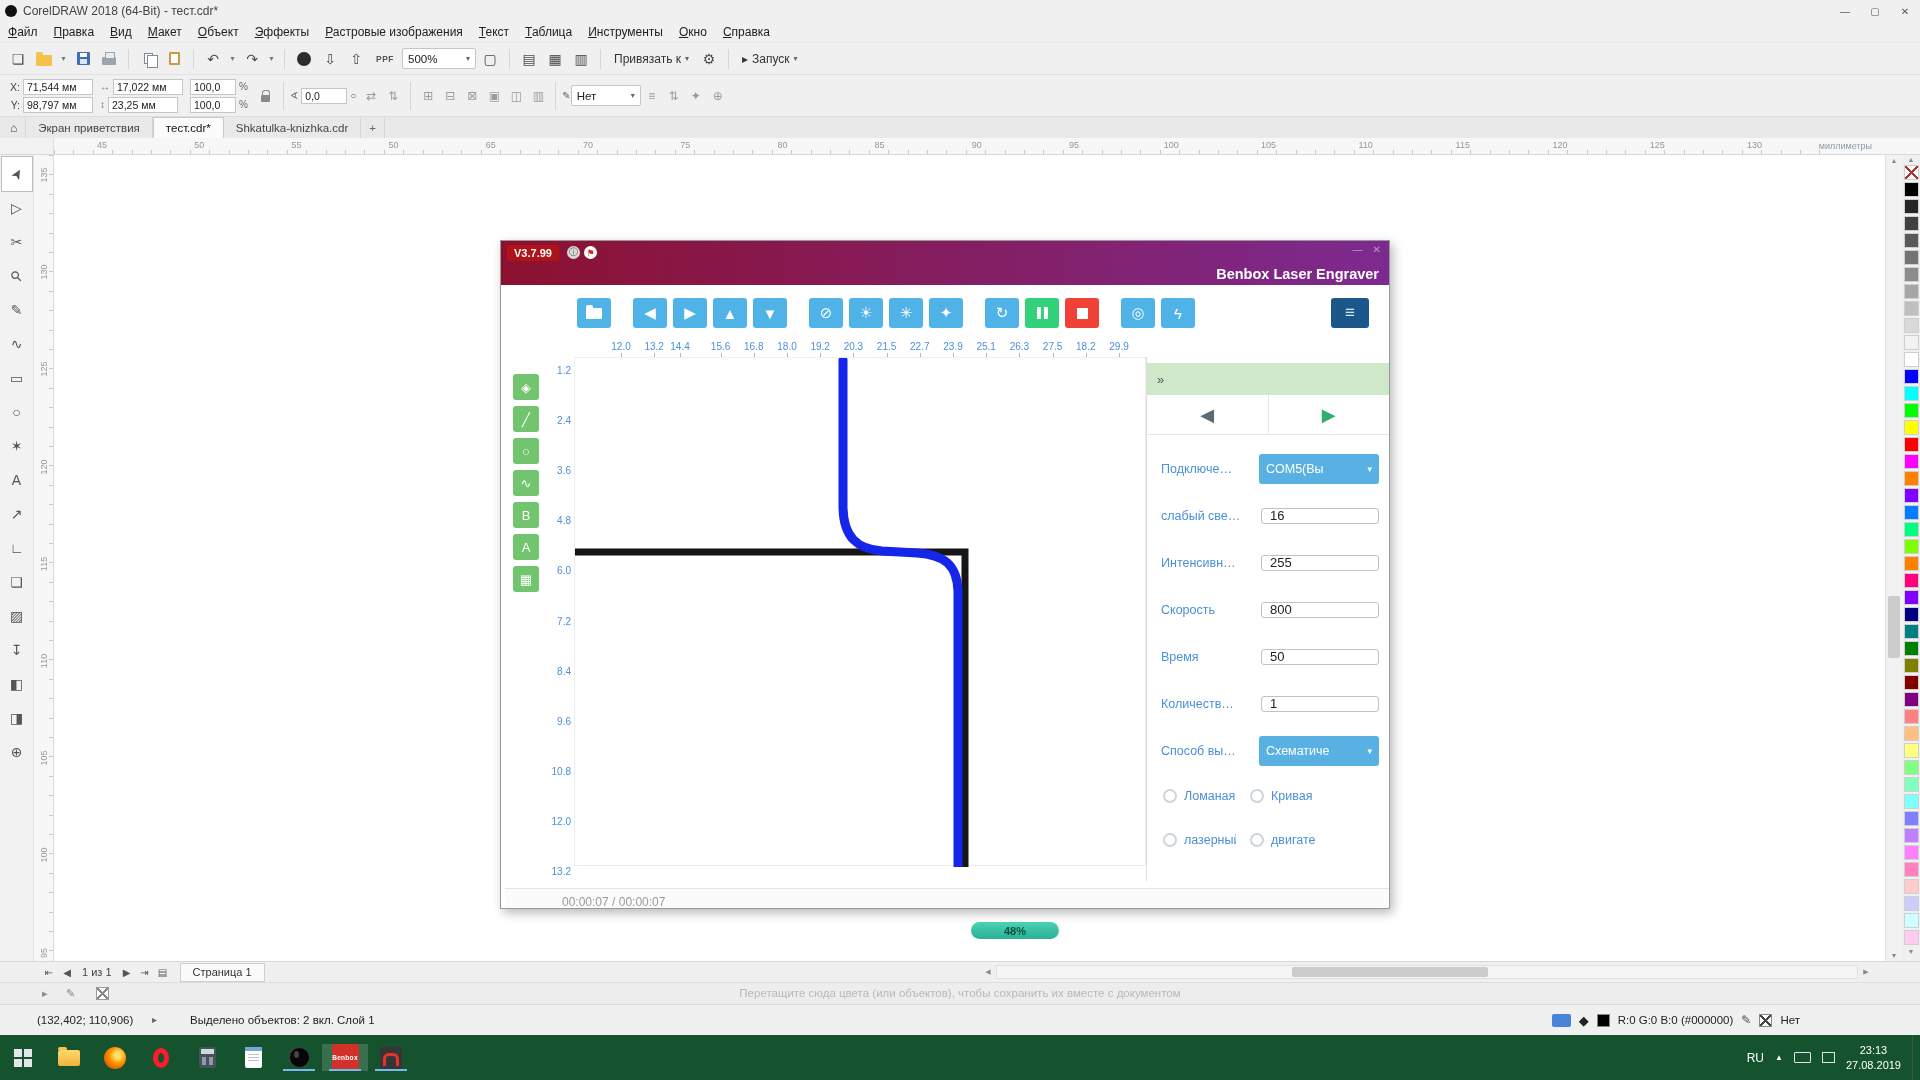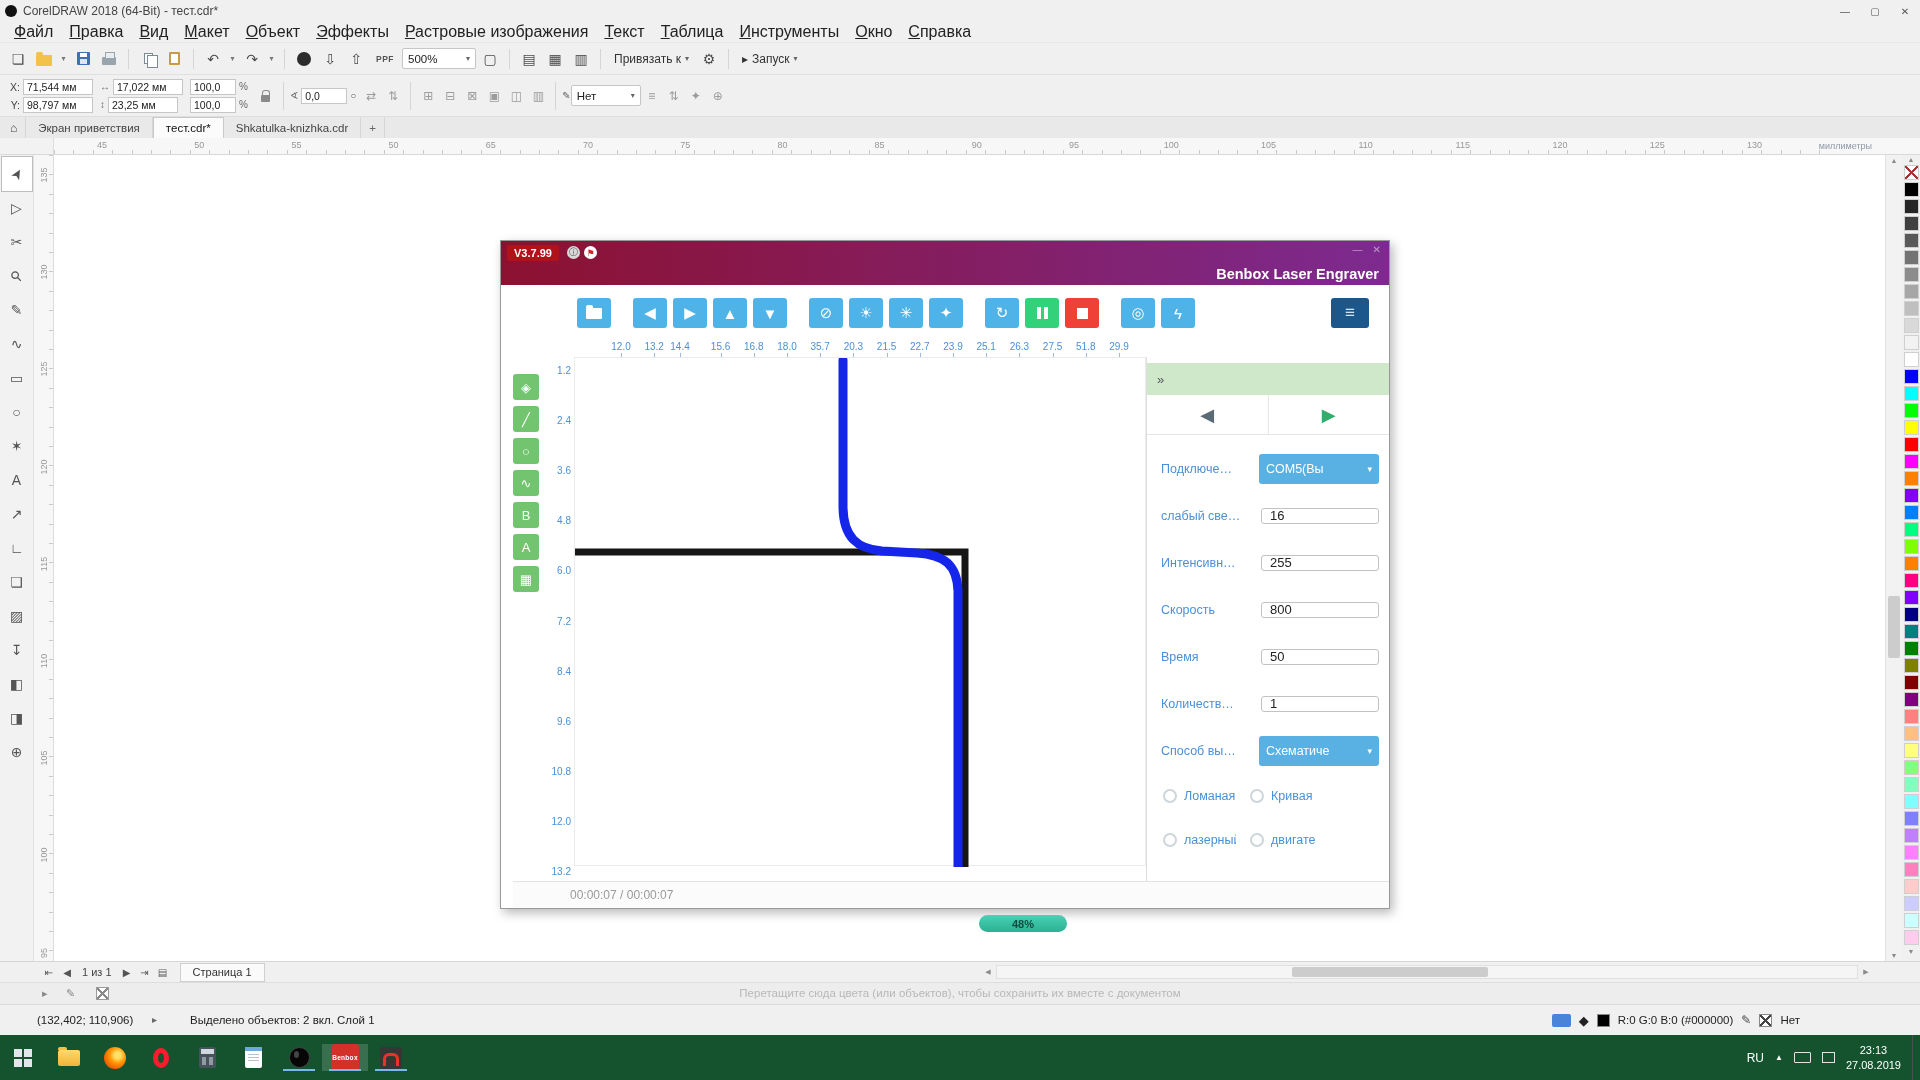--- a/index.html
+++ b/index.html
@@ -7,21 +7,21 @@
   font-family:"Liberation Sans","DejaVu Sans",sans-serif;color:#333}
 #screen{position:relative;width:1920px;height:1080px}
 
 
 #titlebar{height:22px;background:#f0f0f0;display:flex;align-items:center;font-size:12px;color:#444;padding-left:5px}
 .app-ic{width:12px;height:12px;border-radius:50%;background:#111;margin-right:6px;flex:0 0 auto}
 #titlebar .title{white-space:nowrap}
 .winbtns{margin-left:auto;display:flex}
 .wb{width:30px;height:22px;display:flex;align-items:center;justify-content:center;font-size:10px;color:#555}
 
-#menubar{height:20px;background:#f0f0f0;display:flex;align-items:center;padding-left:6px;font-size:16px;color:#222}
+#menubar{height:20px;background:#f0f0f0;display:flex;align-items:center;font-size:12px;color:#222}
 .menu-item{display:inline-block;padding:2px 8px}
 .menu-item::first-letter{text-decoration:underline}
 
 #stdbar{height:32px;background:#f0f0f0;border-top:1px solid #e7e7e7;display:flex;align-items:center;padding-left:6px;gap:2px}
 .tbtn{min-width:24px;height:24px;display:flex;align-items:center;justify-content:center;font-size:14px;color:#4a4a4a;border-radius:2px}
 .tbtn.narrow{min-width:11px;font-size:8px;color:#777}
 .tbtn.text-btn{font-size:12px;gap:4px;padding:0 6px;color:#333}
 .tbtn.ppf{font-size:8.5px;font-weight:700;letter-spacing:.5px;color:#555}
 .sep{width:1px;height:20px;background:#d5d5d5;margin:0 5px}
 .tselect{width:74px;height:21px;background:#fff;border:1px solid #c6c6c6;border-radius:2px;display:flex;align-items:center;font-size:11.5px;padding:0 5px;color:#222}
@@ -131,21 +131,21 @@
 .bb-rows{padding-top:10px}
 .bb-row{height:47px;display:flex;align-items:center;padding:0 10px 0 14px}
 .bb-row .lbl{width:88px;color:#4a90d9;font-size:12.5px;white-space:nowrap;overflow:hidden}
 .bb-row .ctl{margin-left:auto}
 .bb-input{width:118px;height:16px;border:1px solid #c2c2c2;border-radius:3px;background:#fff;display:flex;align-items:center;padding-left:8px;font-size:13px;color:#222}
 .bb-select{width:120px;height:30px;background:#58b0e3;border-radius:3px;color:#fff;display:flex;align-items:center;padding:0 7px;font-size:12.5px;white-space:nowrap;overflow:hidden}
 .bb-select .dd{margin-left:auto;color:#fff;font-size:9px}
 .bb-radio-row{height:44px;display:flex;align-items:center;padding-left:16px}
 .radio{width:14px;height:14px;border:2px solid #ccd6db;border-radius:50%;background:#fff;flex:0 0 auto}
 .rlabel{color:#4a90d9;font-size:12.5px;margin:0 14px 0 7px;width:52px;white-space:nowrap;overflow:hidden}
-.bb-footer{position:absolute;left:12px;right:0;bottom:0;height:27px;background:#fbfbfb;border-top:1px solid #e3e3e3}
+.bb-footer{position:absolute;left:4px;right:0;bottom:0;height:20px;background:#fbfbfb;border-top:1px solid #e3e3e3}
 .bb-time{position:absolute;left:57px;top:6px;color:#9a9a9a;font-size:12px}
 .bb-progress{position:absolute;left:466px;top:5px;width:183px;height:17px;border-radius:9px}
 .bb-fill{height:100%;border-radius:9px;background:linear-gradient(#49d2b4,#2bb093);display:flex;align-items:center;justify-content:center;font-size:11px;color:#0b4f41;font-weight:700}
 
 
 #pagebar{height:21px;background:#f0f0f0;border-top:1px solid #d6d6d6;display:flex;align-items:center;padding-left:40px;font-size:11px;color:#444;position:relative}
 .pg-btn{min-width:18px;height:18px;display:flex;align-items:center;justify-content:center;font-size:10px;color:#555}
 .pg-count{padding:0 6px}
 .pg-tab{height:19px;background:#fafafa;border:1px solid #cfcfcf;display:flex;align-items:center;padding:0 12px;margin-left:8px;font-size:11px;color:#333}
 .hscroll{position:absolute;left:980px;top:2px;width:894px;height:16px;display:flex;align-items:center}
@@ -568,29 +568,29 @@
           </div>
         <div class="bb-menu-btn" data-name="menu-button">≡</div>
       </div>
       <div class="bb-hruler" id="bbhr" data-name="benbox-horizontal-ruler">
           <span class="bbh" data-name="ruler-mark" style="left: 107px;">12.0</span>
           <span class="bbh" data-name="ruler-mark" style="left: 140.2px;">13.2</span>
           <span class="bbh" data-name="ruler-mark" style="left: 166px;">14.4</span>
           <span class="bbh" data-name="ruler-mark" style="left: 206.6px;">15.6</span>
           <span class="bbh" data-name="ruler-mark" style="left: 239.8px;">16.8</span>
           <span class="bbh" data-name="ruler-mark" style="left: 273px;">18.0</span>
-          <span class="bbh" data-name="ruler-mark" style="left: 306.2px;">35.7</span>
+          <span class="bbh" data-name="ruler-mark" style="left: 306.2px;">19.2</span>
           <span class="bbh" data-name="ruler-mark" style="left: 339.4px;">20.3</span>
           <span class="bbh" data-name="ruler-mark" style="left: 372.6px;">21.5</span>
           <span class="bbh" data-name="ruler-mark" style="left: 405.8px;">22.7</span>
           <span class="bbh" data-name="ruler-mark" style="left: 439px;">23.9</span>
           <span class="bbh" data-name="ruler-mark" style="left: 472.2px;">25.1</span>
           <span class="bbh" data-name="ruler-mark" style="left: 505.4px;">26.3</span>
           <span class="bbh" data-name="ruler-mark" style="left: 538.6px;">27.5</span>
-          <span class="bbh" data-name="ruler-mark" style="left: 571.8px;">51.8</span>
+          <span class="bbh" data-name="ruler-mark" style="left: 571.8px;">18.2</span>
           <span class="bbh" data-name="ruler-mark" style="left: 605px;">29.9</span>
         </div>
       <div class="bb-main" data-name="benbox-main">
         <div class="bb-gutter" data-name="benbox-side-toolbar">
           <div class="bb-sidetools" id="bbside" data-name="benbox-side-tools">
               <div class="bb-side-btn" data-name="tag-tool">◈</div>
               <div class="bb-side-btn" data-name="line-tool">╱</div>
               <div class="bb-side-btn" data-name="ellipse-tool">○</div>
               <div class="bb-side-btn" data-name="curve-tool">∿</div>
               <div class="bb-side-btn" data-name="bold-text-tool">B</div>

